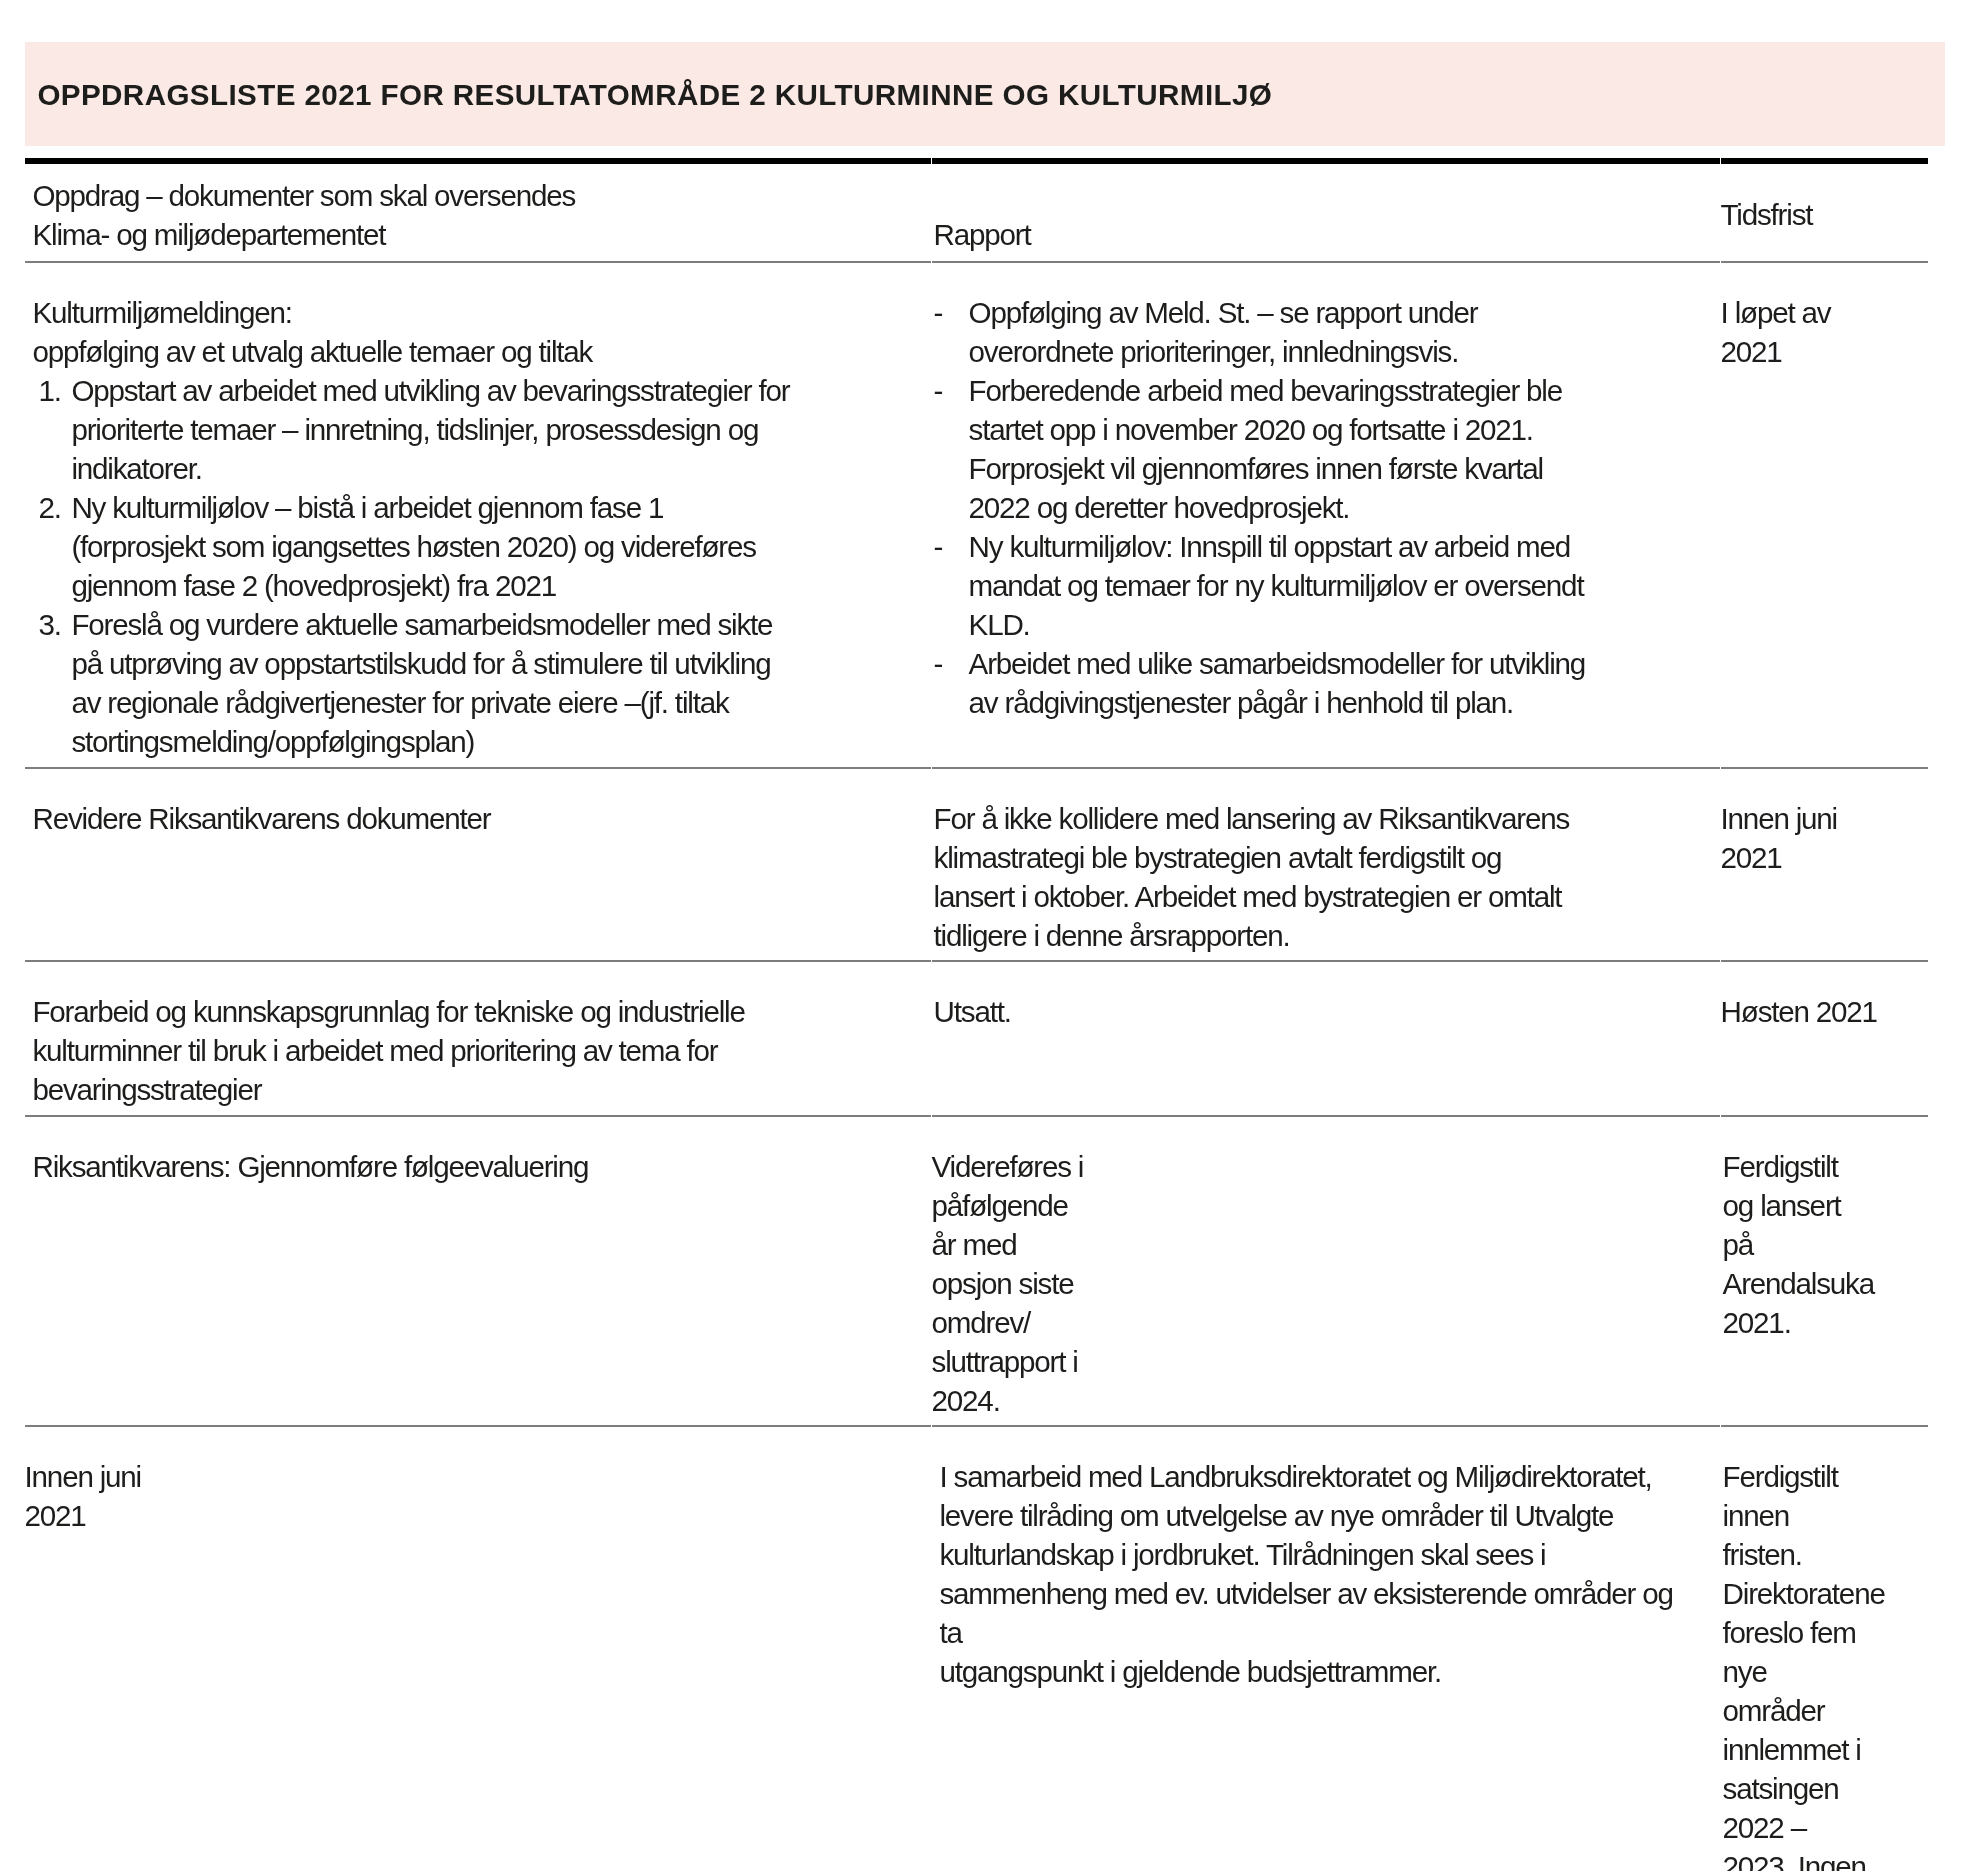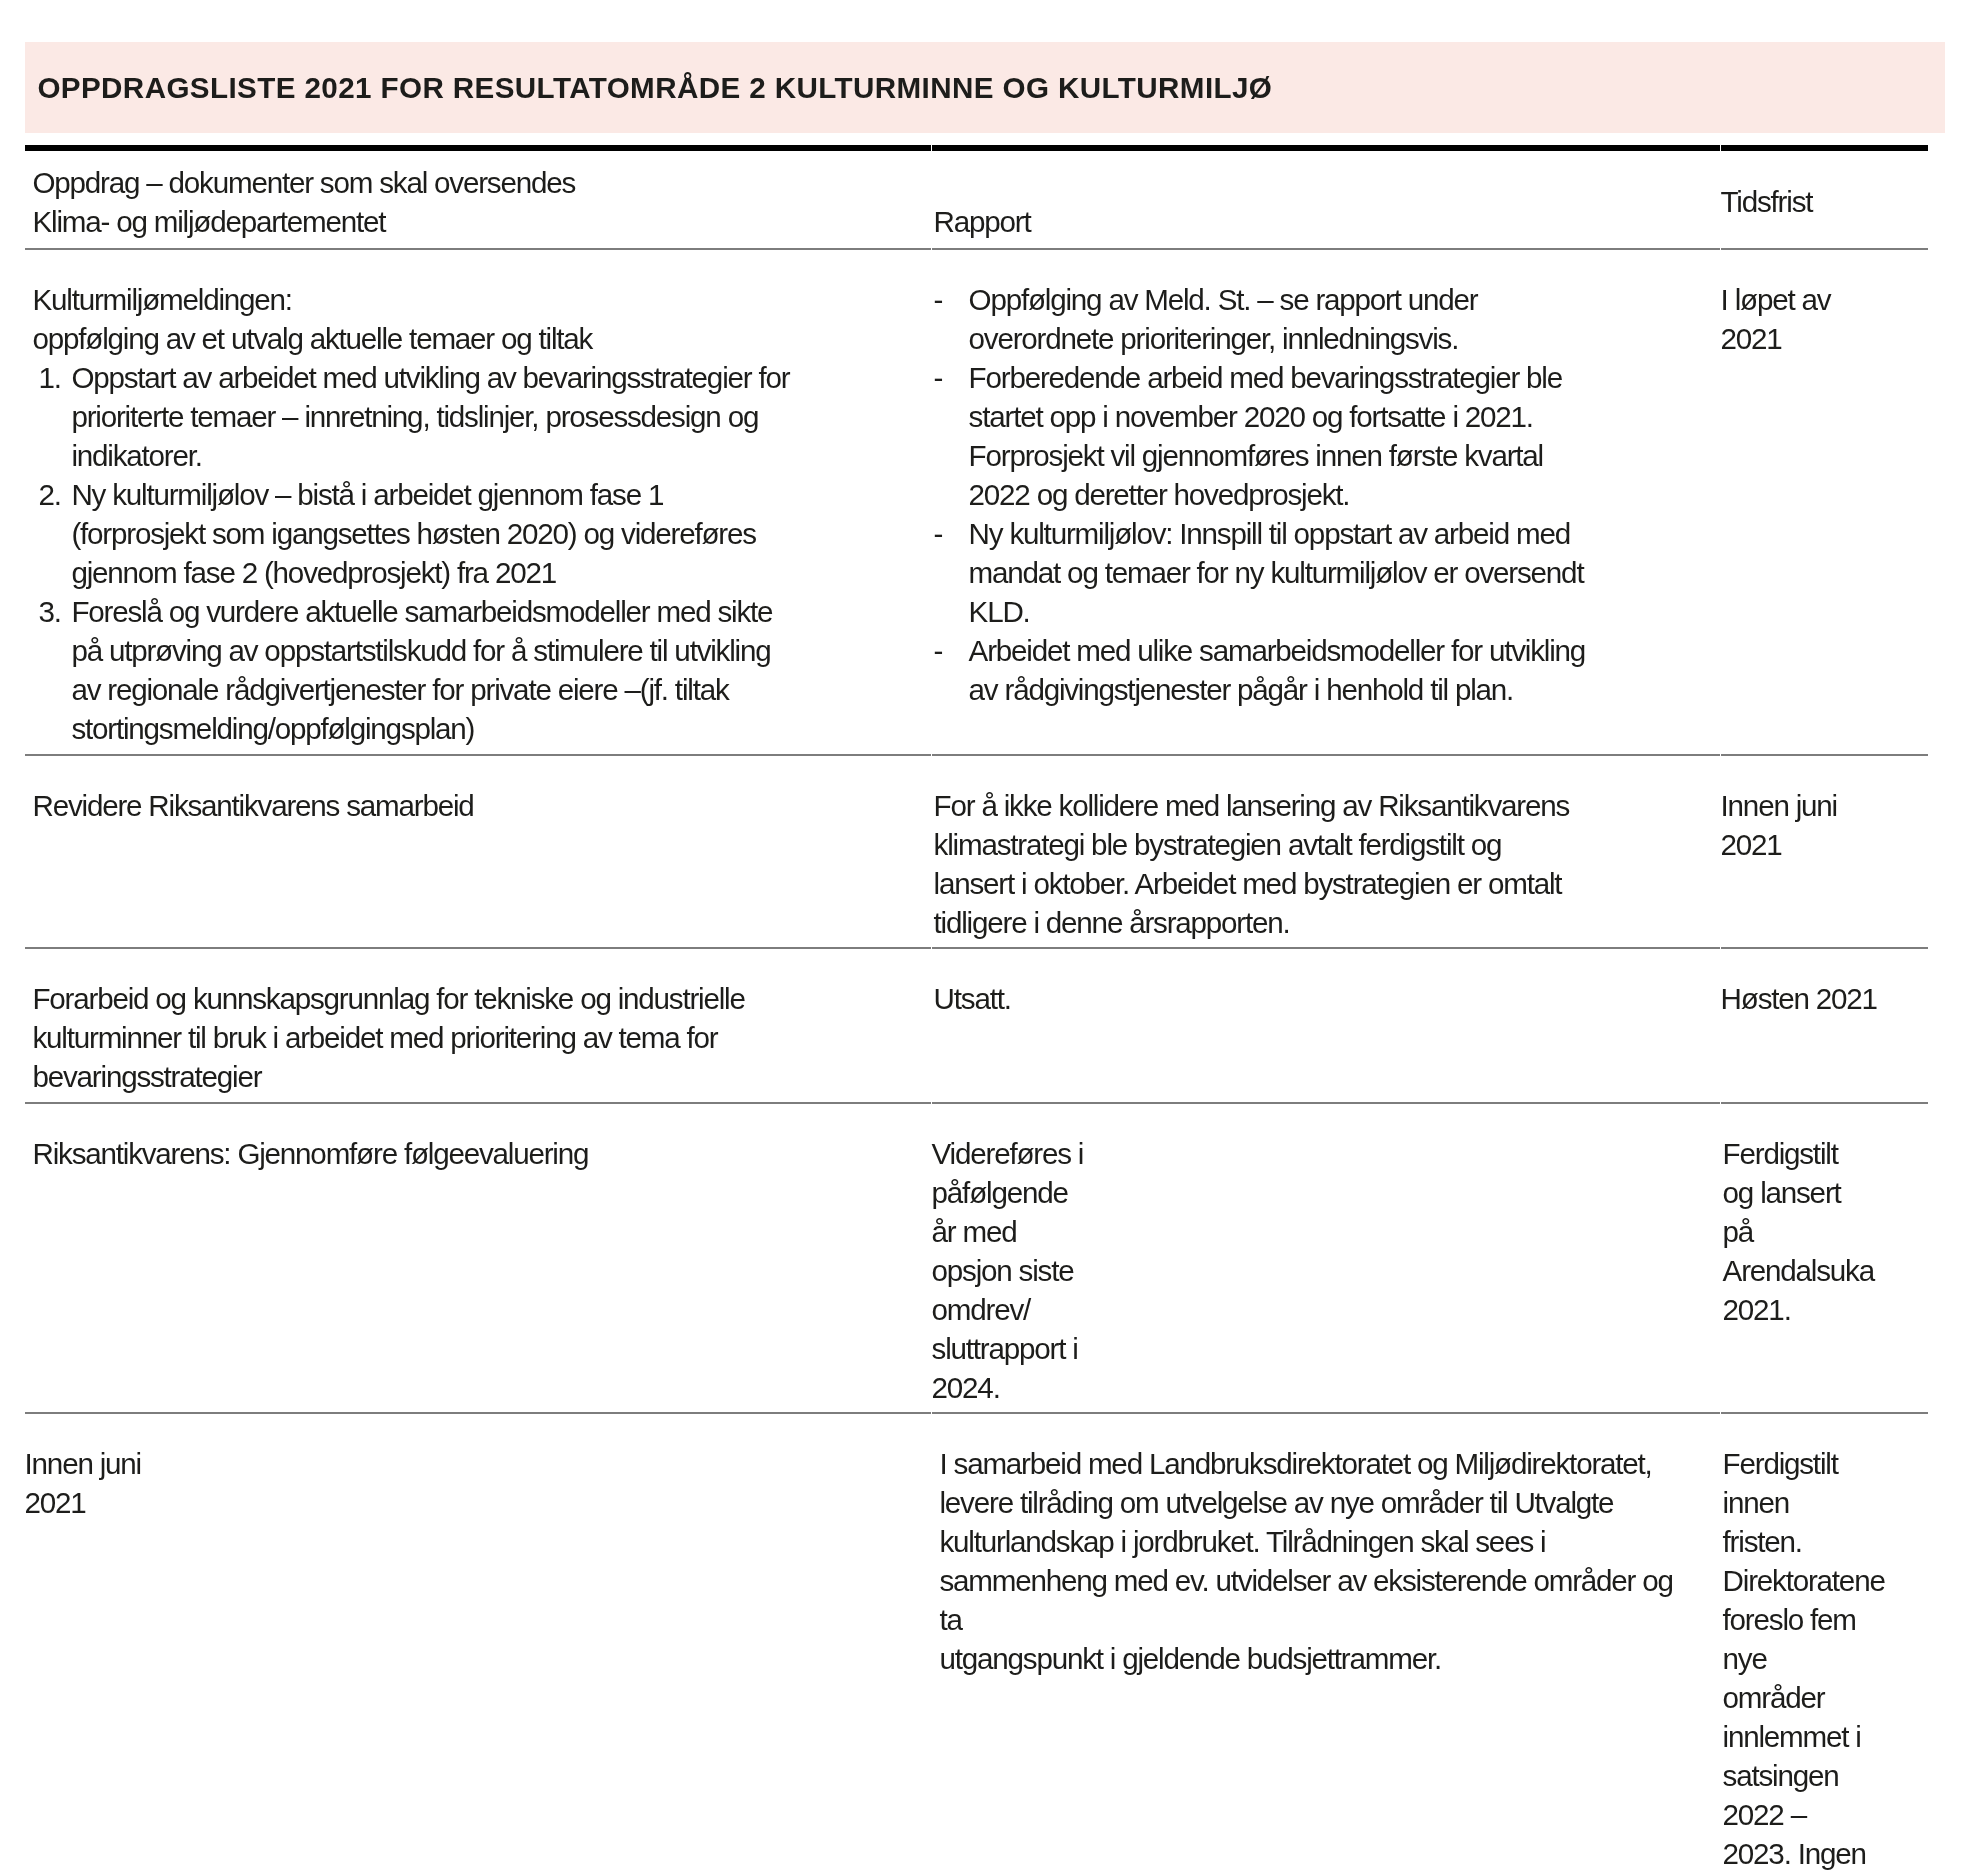--- a/index.html
+++ b/index.html
@@ -10,21 +10,21 @@
   }
   *{box-sizing:border-box;}
   html,body{margin:0;padding:0;}
   body{
     width:1970px;height:1872px;overflow:hidden;background:#ffffff;
     font-family:"Liberation Sans","DejaVu Sans",sans-serif;
     color:var(--text);
     font-size:29.6px;line-height:39px;letter-spacing:-1.2px;
   }
   .banner{
-    height:91px;margin:42px 24.6px 0 24.6px;background:var(--banner-bg);
+    height:104px;margin:42px 24.6px 0 24.6px;background:var(--banner-bg);
     display:flex;align-items:center;padding-left:12.8px;
   }
   .banner-title{
     font-size:29.6px;font-weight:bold;letter-spacing:0.4px;line-height:33px;
   }
   .table{
     margin:11.8px 24.6px 0 24.6px;
     display:grid;
     grid-template-columns:906px 788px 207px;
     column-gap:1px;
@@ -113,21 +113,21 @@
         <span class="text">Arbeidet med ulike samarbeidsmodeller for utvikling
 av rådgivingstjenester pågår i henhold til plan.</span>
       </div>
     </div>
     <div class="cell col3 rule-top">
       <div class="text">I løpet av
 2021</div>
     </div>
 
     <div class="cell col1 rule-top">
-      <div class="text">Revidere Riksantikvarens samarbeid</div>
+      <div class="text">Revidere Riksantikvarens dokumenter</div>
     </div>
     <div class="cell col2 rule-top">
       <div class="text">For å ikke kollidere med lansering av Riksantikvarens
 klimastrategi ble bystrategien avtalt ferdigstilt og
 lansert i oktober. Arbeidet med bystrategien er omtalt
 tidligere i denne årsrapporten.</div>
     </div>
     <div class="cell col3 rule-top">
       <div class="text">Innen juni
 2021</div>

